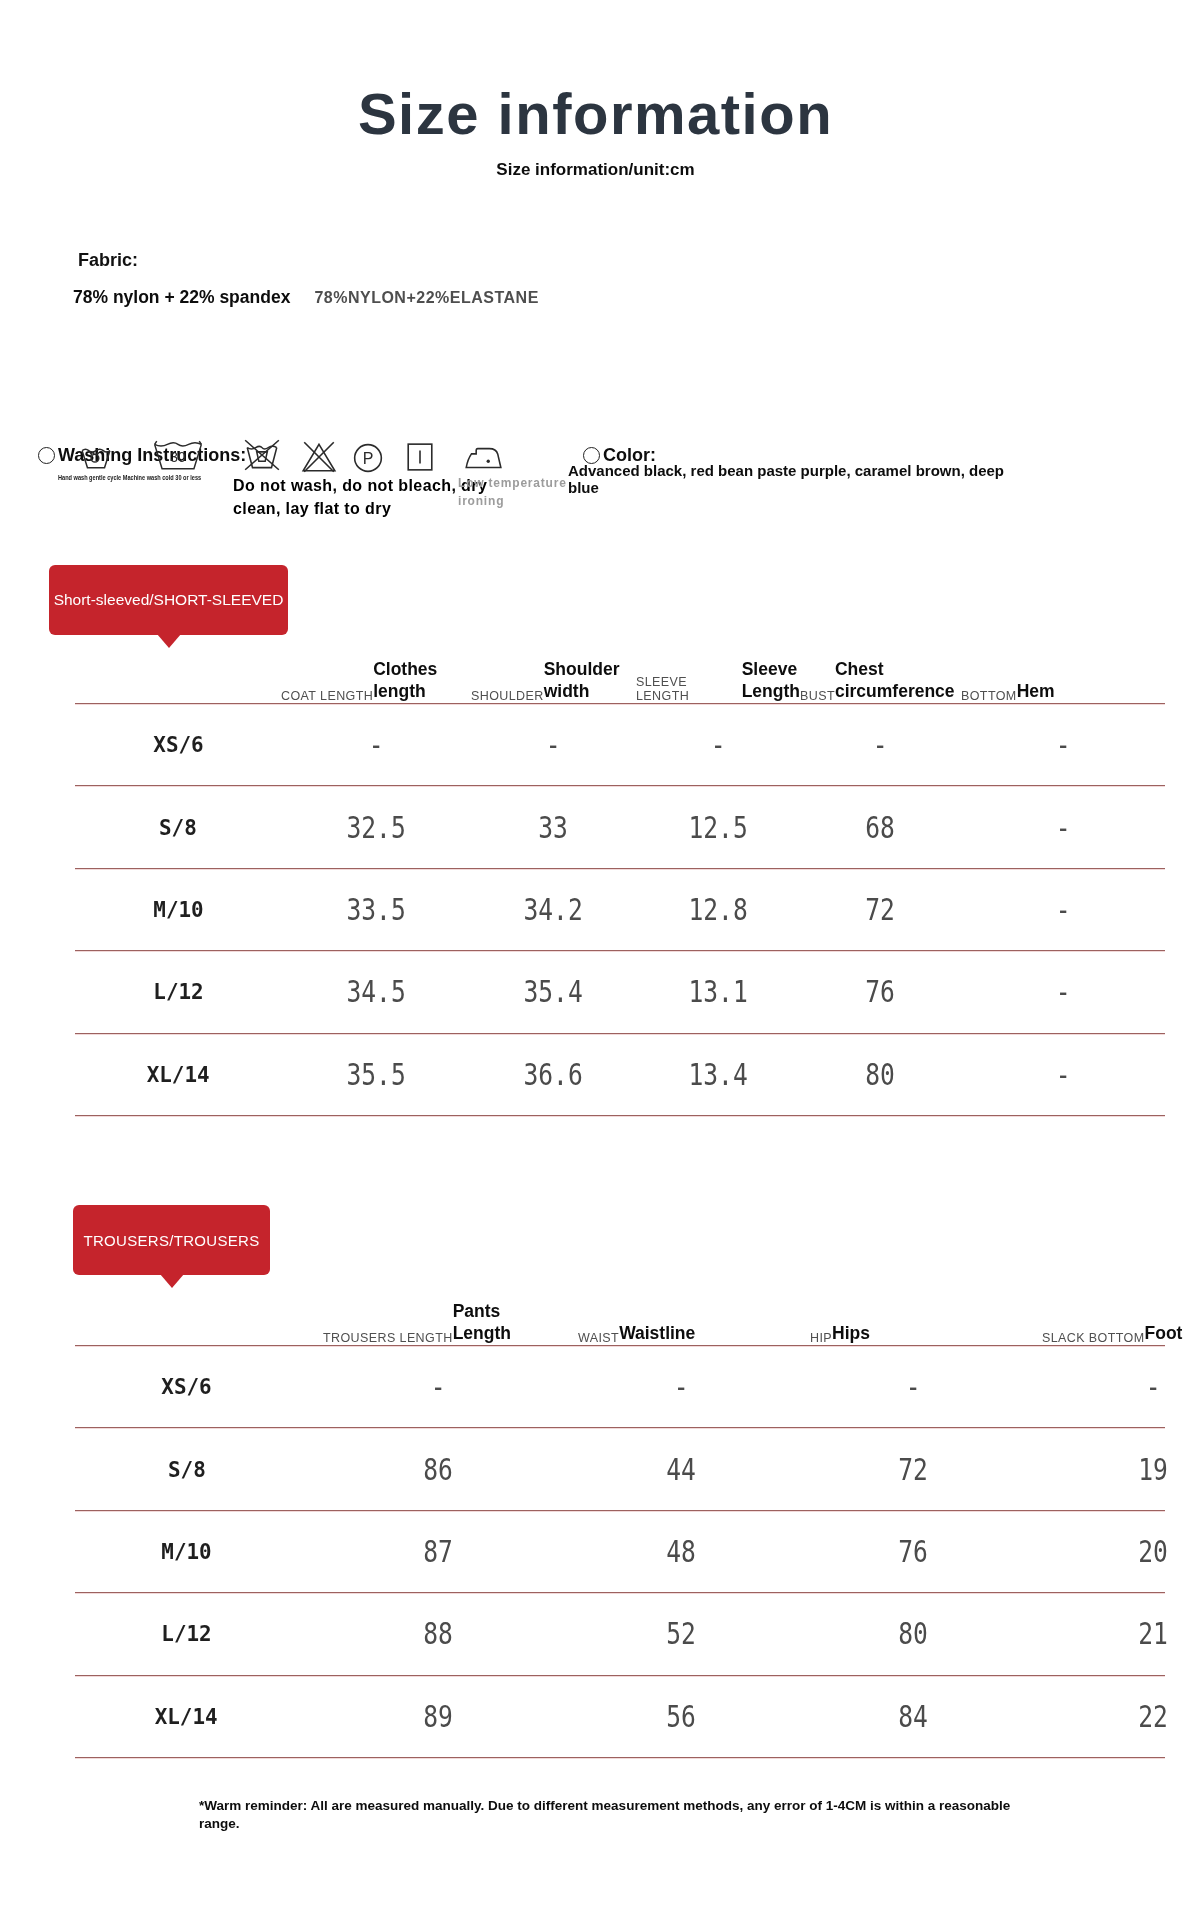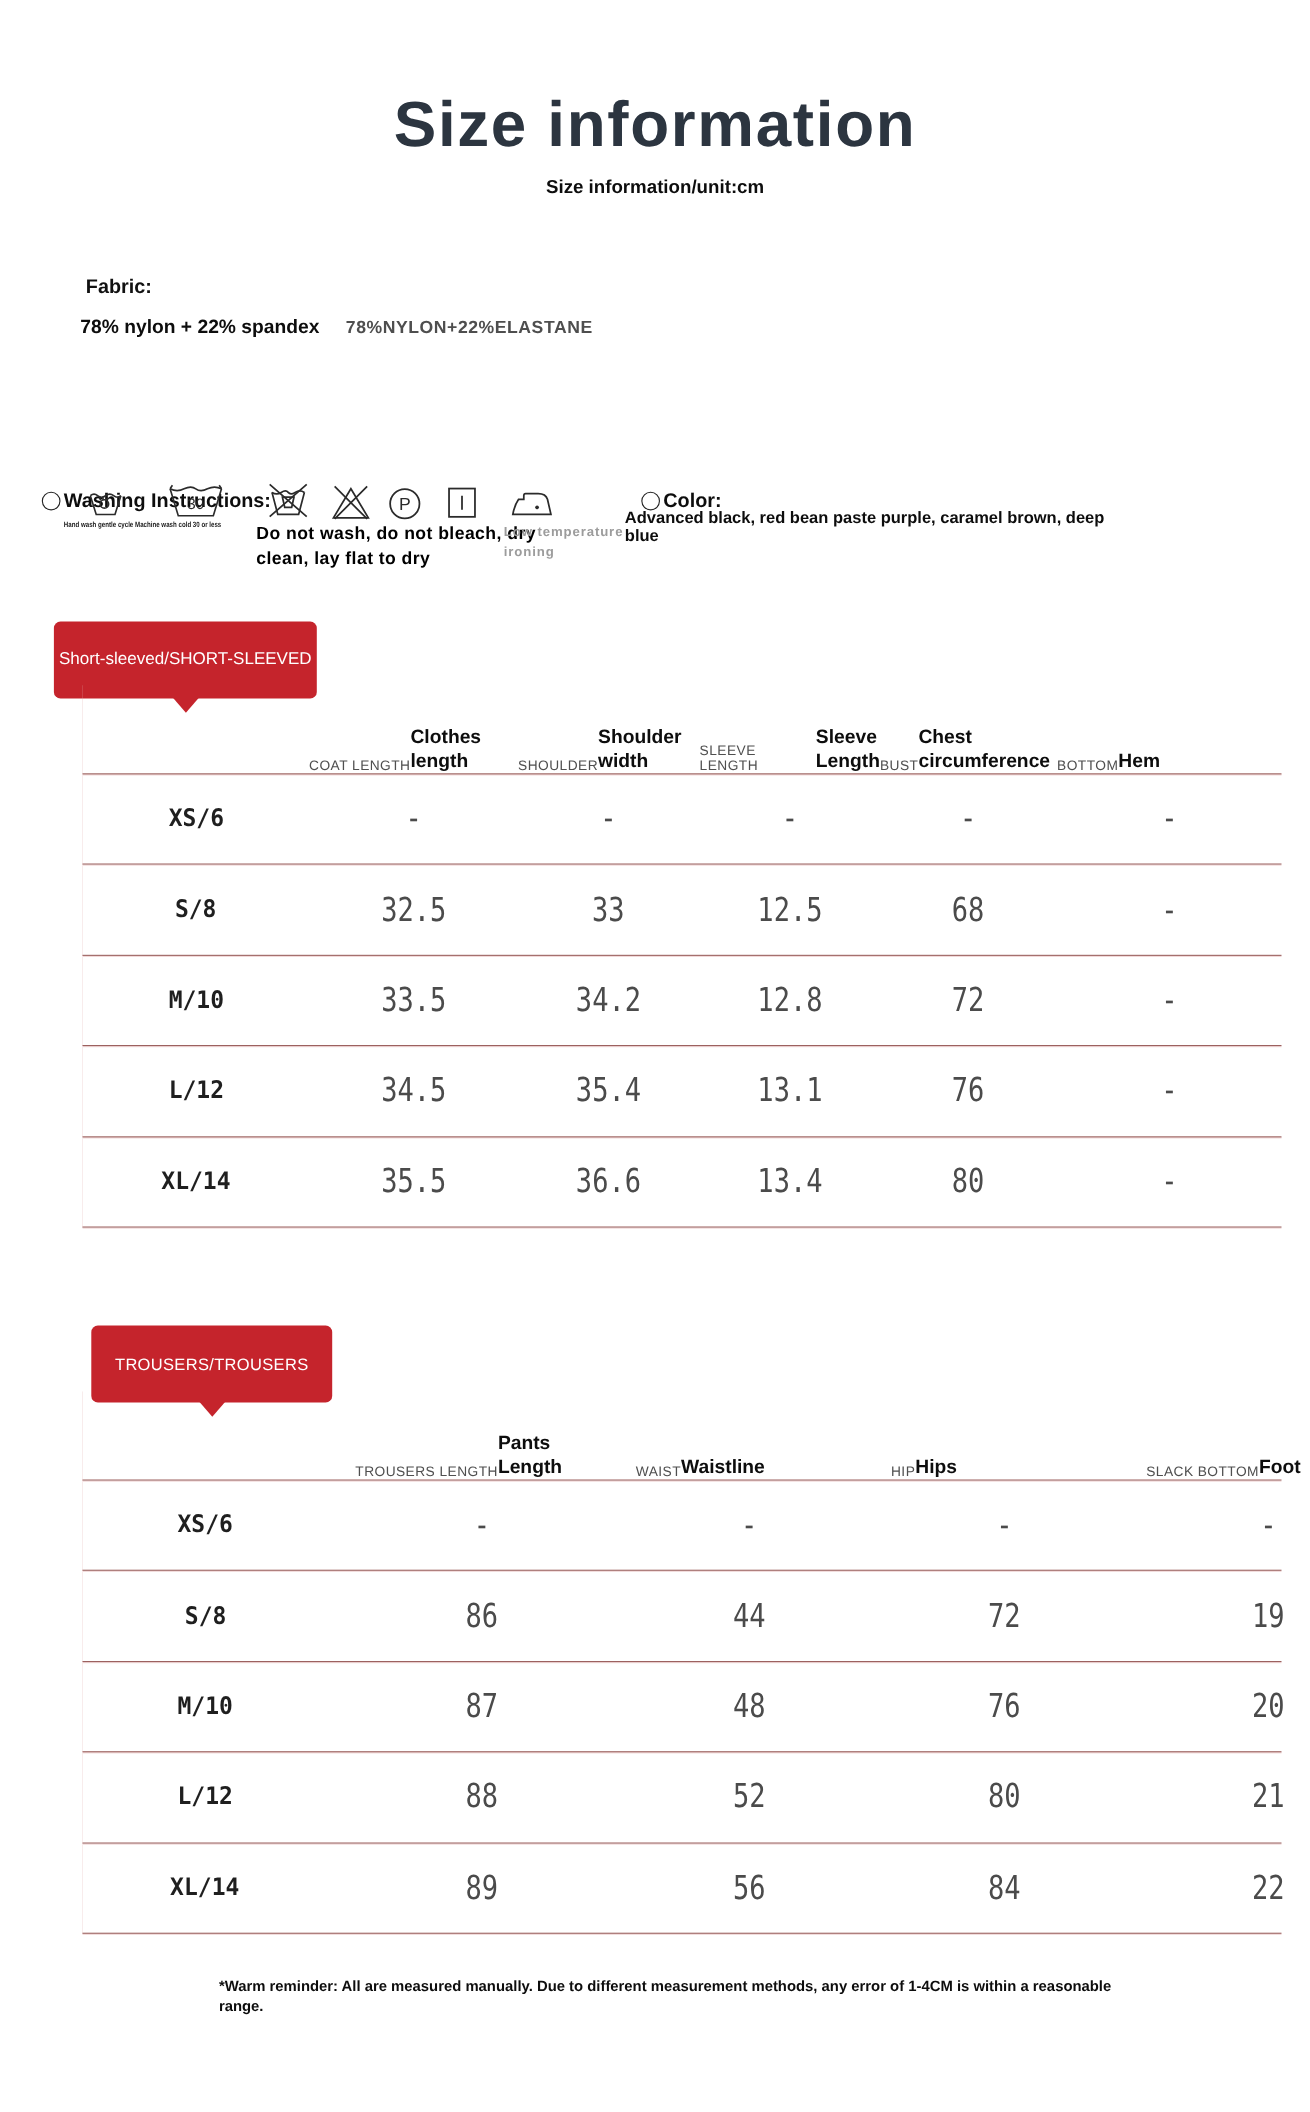--- a/index.html
+++ b/index.html
@@ -39,21 +39,21 @@
   .cap-iron{left:458px;top:474px;width:110px;font-size:12px;font-weight:700;color:#9c9c9c;
     letter-spacing:0.8px;line-height:1.5;}
 
   
   .badge{position:absolute;background:var(--red);color:#fff;font-weight:400;border-radius:6px;
     display:flex;align-items:center;justify-content:center;text-align:center;}
   .badge::after{content:"";position:absolute;bottom:-13px;left:50%;transform:translateX(-50%);
     width:0;height:0;border-left:12px solid transparent;border-right:12px solid transparent;
     border-top:14px solid var(--red);}
   .badge-1{left:49px;top:565px;width:239px;height:70px;font-size:15.5px;}
-  .badge-2{left:83px;top:1205px;width:219px;height:70px;font-size:15px;letter-spacing:0.3px;}
+  .badge-2{left:73px;top:1205px;width:197px;height:70px;font-size:15px;letter-spacing:0.3px;}
 
   
   .size-table{position:absolute;left:75px;width:1090px;}
   .tbl-0{top:622px;}
   .tbl-1{top:1264px;}
   .thead,.trow{display:grid;}
   .cols-shirt{grid-template-columns:206px 190px 165px 164px 161px 204px;}
   .cols-trousers{grid-template-columns:223px 230px 207px 207px 223px;gap:25px;}
   .thead{height:81px;border-bottom:1px solid var(--line);box-shadow:0 1px 0 rgba(224,170,170,.45);}
   .thead .col{display:flex;flex-direction:row;align-items:flex-end;padding-top:9px;box-sizing:border-box;}

